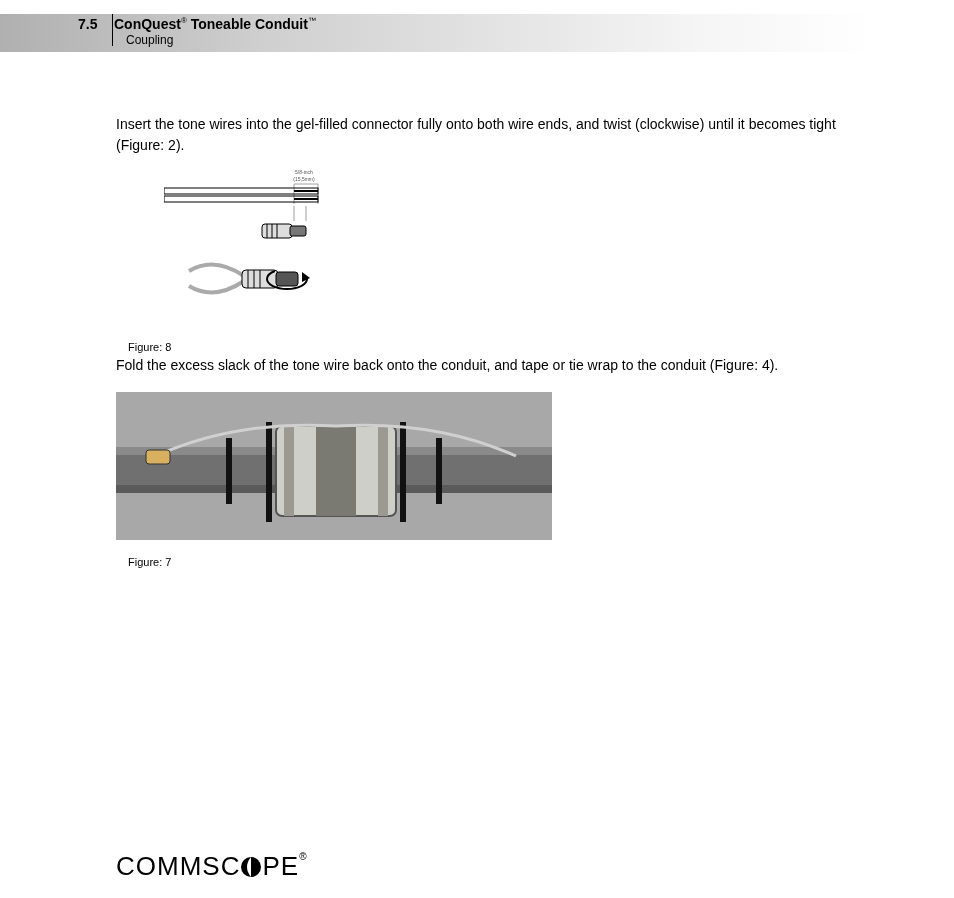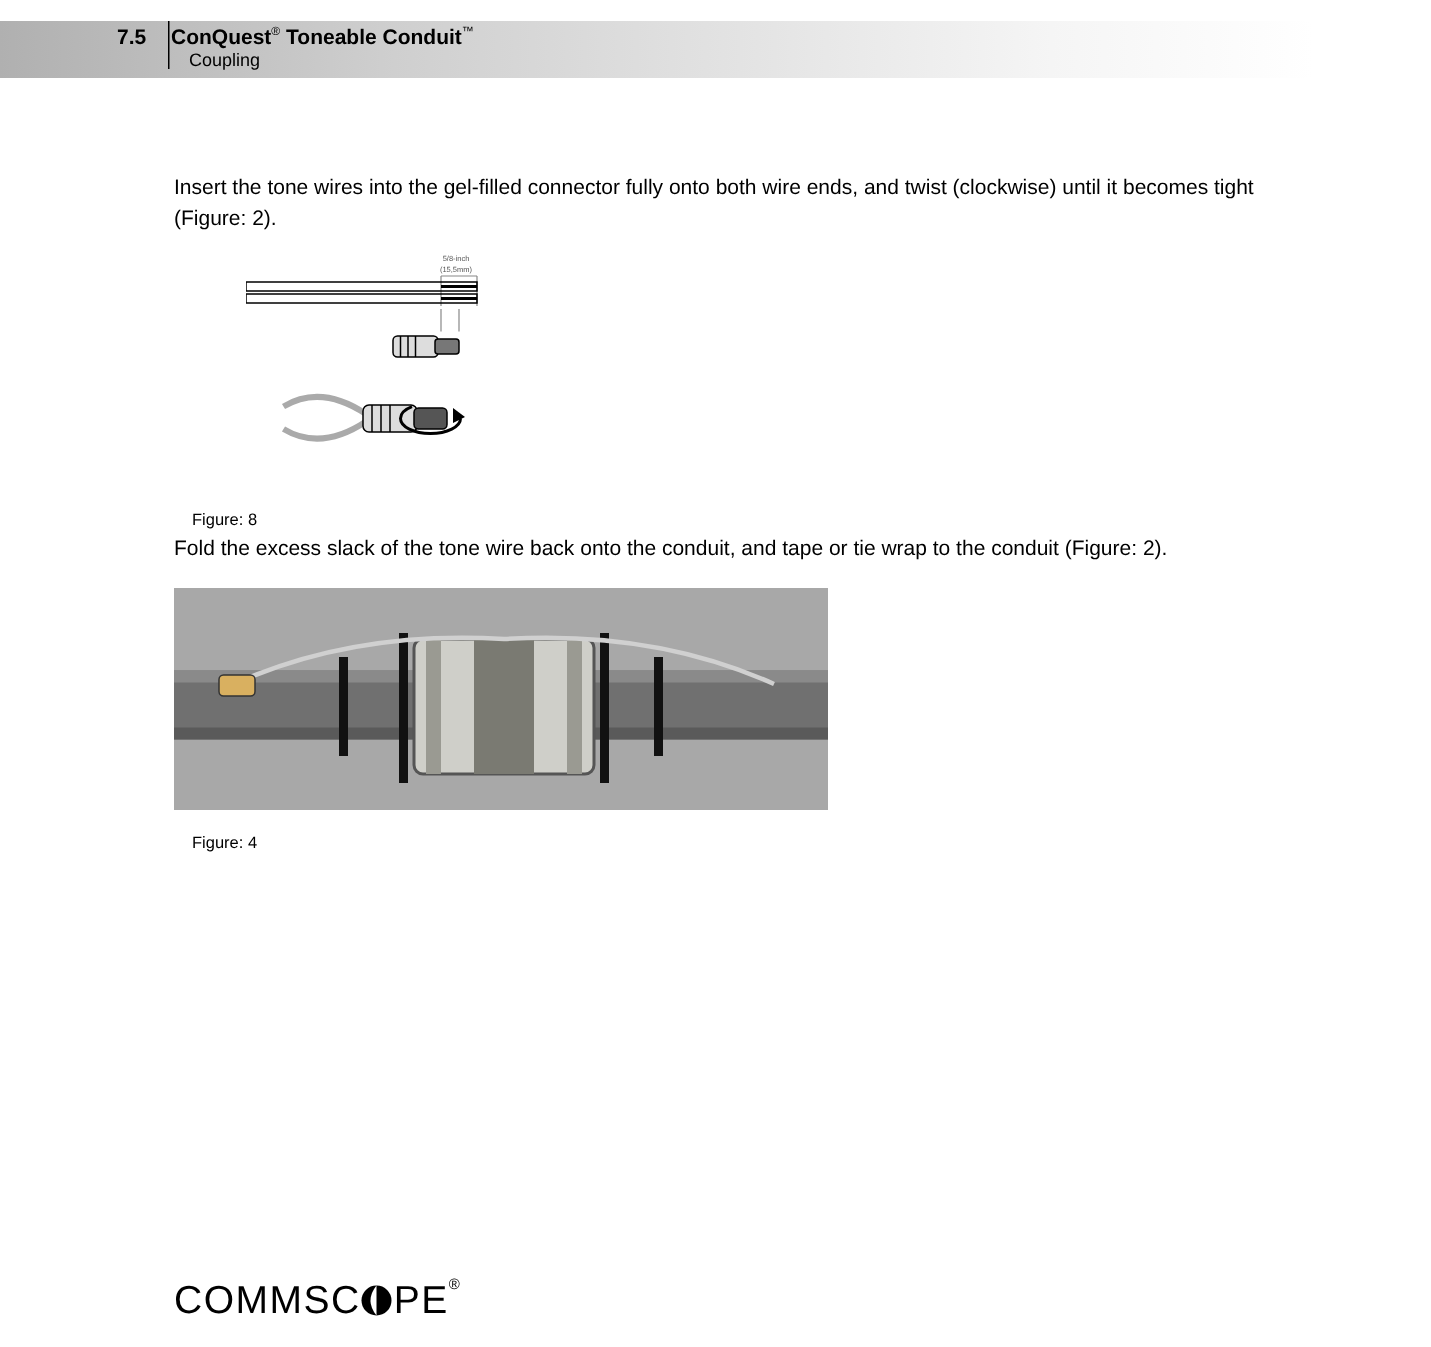--- a/index.html
+++ b/index.html
@@ -157,21 +157,21 @@
     <line x1="54" y1="4" x2="54" y2="22" stroke="#000"></line>
     <line x1="60" y1="4" x2="60" y2="22" stroke="#000"></line>
     <line x1="66" y1="4" x2="66" y2="22" stroke="#000"></line>
 
     <ellipse cx="93" cy="13" rx="20" ry="10" fill="none" stroke="#000" stroke-width="2" stroke-dasharray="60 100"></ellipse>
     <polygon points="108,6 116,12 108,16" fill="#000"></polygon>
   </g>
 </svg>
 <div class="fig8-cap">Figure: 8</div>
 
-<p class="para2">Fold the excess slack of the tone wire back onto the conduit, and tape or tie wrap to the conduit (Figure: 2).</p>
+<p class="para2">Fold the excess slack of the tone wire back onto the conduit, and tape or tie wrap to the conduit (Figure: 4).</p>
 
 <svg class="fig9" viewBox="0 0 436 148">
   <rect x="0" y="0" width="436" height="148" fill="#a8a8a8"></rect>
 
   <rect x="0" y="55" width="436" height="46" fill="#707070"></rect>
   <rect x="0" y="55" width="436" height="8" fill="#8a8a8a"></rect>
   <rect x="0" y="93" width="436" height="8" fill="#5a5a5a"></rect>
 
   <rect x="160" y="34" width="120" height="90" rx="6" fill="#cfcfc9" stroke="#555" stroke-width="2"></rect>
   <rect x="200" y="34" width="40" height="90" fill="#7a7a72"></rect>
@@ -180,20 +180,20 @@
 
   <rect x="110" y="46" width="6" height="66" fill="#111"></rect>
   <rect x="320" y="46" width="6" height="66" fill="#111"></rect>
   <rect x="150" y="30" width="6" height="100" fill="#111"></rect>
   <rect x="284" y="30" width="6" height="100" fill="#111"></rect>
 
   <path d="M 40 64 Q 120 28 220 34 Q 320 28 400 64" fill="none" stroke="#d0d0d0" stroke-width="3"></path>
 
   <rect x="30" y="58" width="24" height="14" rx="3" fill="#d9b060" stroke="#333"></rect>
 </svg>
-<div class="fig9-cap">Figure: 4</div>
+<div class="fig9-cap">Figure: 7</div>
 
 <div class="footer-logo">
   <span>COMMSC</span><svg width="22" height="22" viewBox="0 0 22 22" style="vertical-align:-3px;">
       <circle cx="11" cy="11" r="10" fill="#000"></circle>
       <path d="M 11 1 Q 3 11 11 21" fill="#fff"></path>
     </svg><span>PE</span><sup>®</sup>
 </div>
 
 </body></html>

